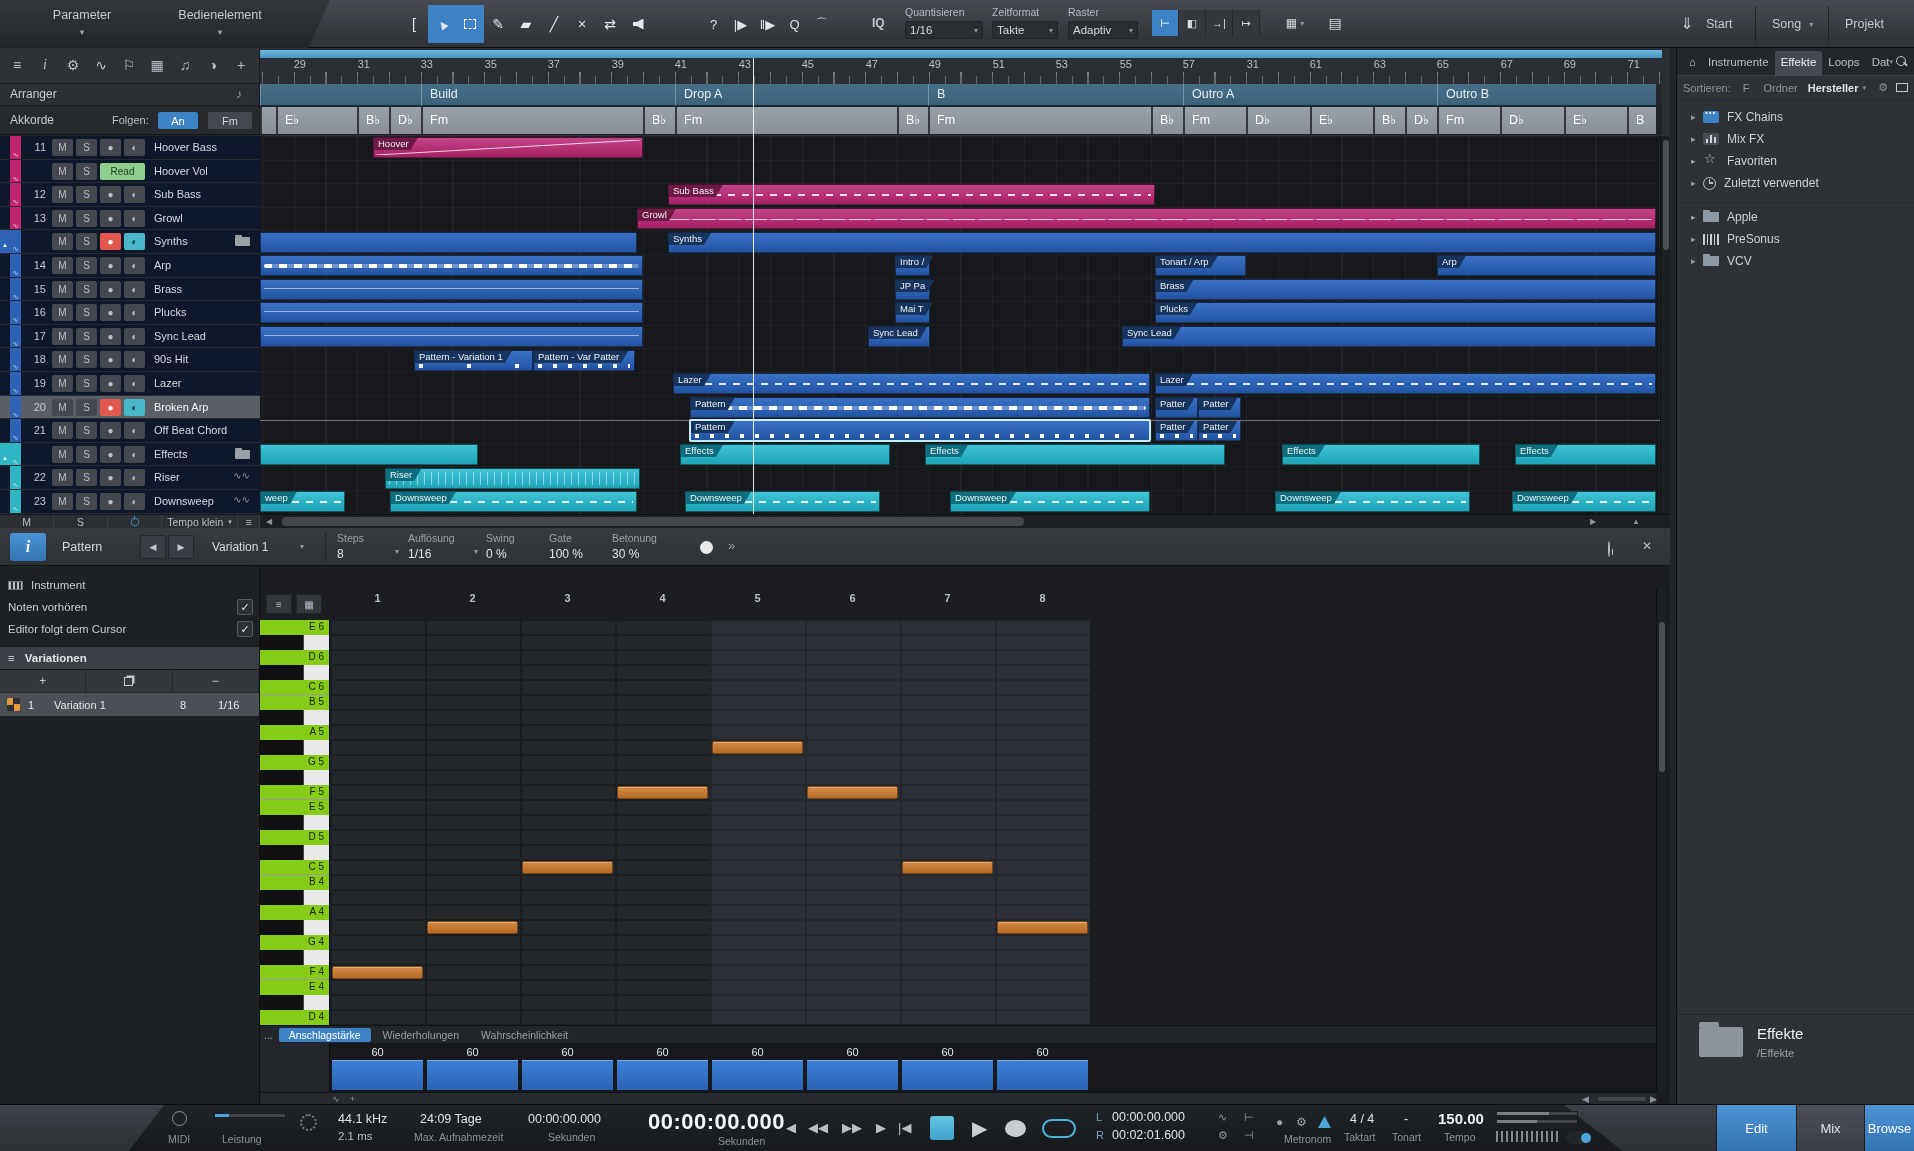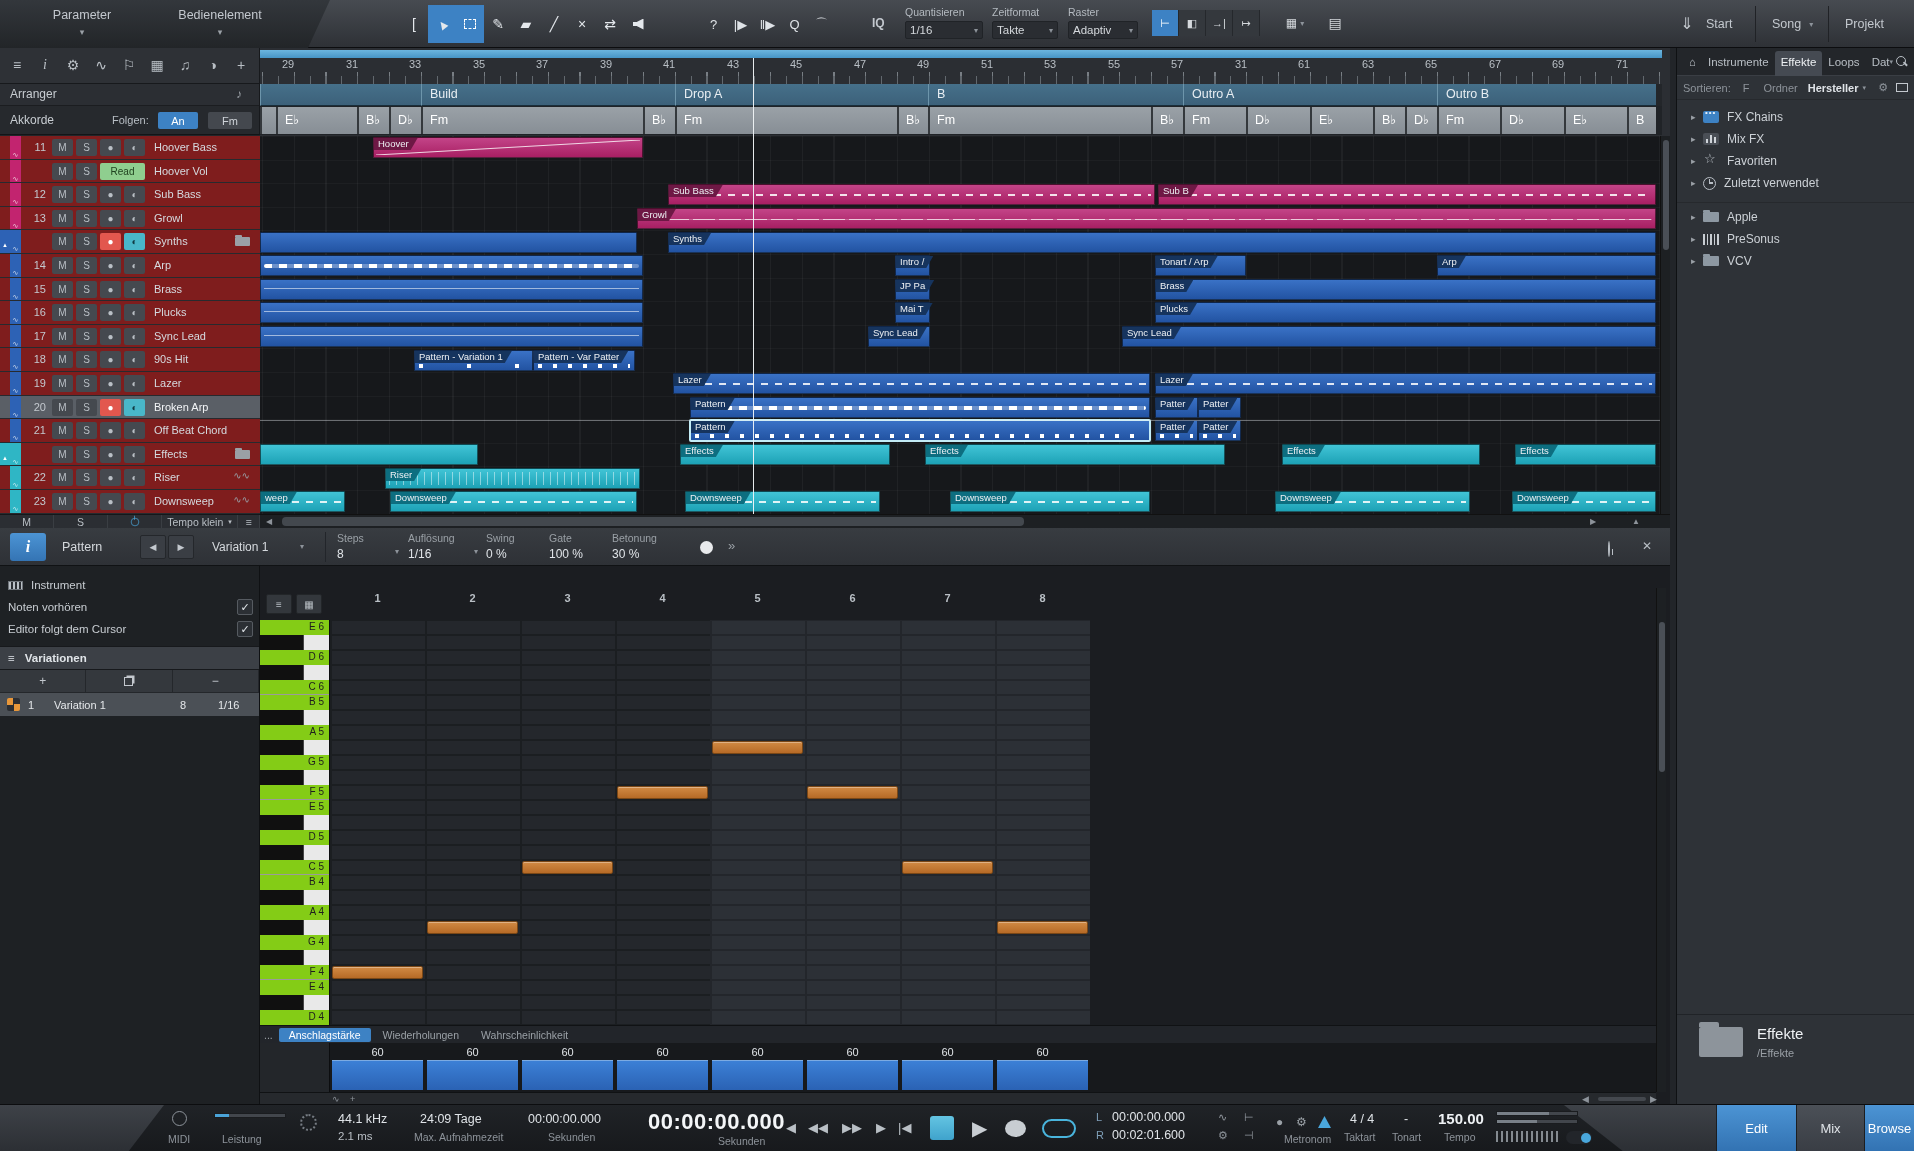--- a/index.html
+++ b/index.html
@@ -29,21 +29,21 @@
   .topsep{top:6px;width:1px;height:36px;background:#202226}
   .tright{top:0;height:48px;display:flex;align-items:center;color:#c3c8ce;font-size:12.5px}
   
   .lirow{left:0;top:48px;width:260px;height:36px;background:#2e3136;border-bottom:1px solid #17191c;border-right:1px solid #17191c}
   .li{position:absolute;top:0;height:34px;width:26px;display:flex;align-items:center;justify-content:center;color:#b9bfc5;font-size:14px}
   .arrrow{left:0;top:84px;width:260px;height:22px;background:#2b2e33;border-bottom:1px solid #1b1d20;border-right:1px solid #17191c}
   .akrow{left:0;top:106px;width:260px;height:29px;background:#26292d;border-bottom:1px solid #131517;border-right:1px solid #17191c}
   .chipbtn{height:17px;border-radius:2px;font-size:11px;display:flex;align-items:center;justify-content:center}
   
   .tracks{left:0;top:136px;width:260px;height:378px;background:#2a2d31;overflow:hidden}
-  .tk{position:relative;height:23.6px;background:#7f1d1d;border-bottom:1px solid #272a2e}
+  .tk{position:relative;height:23.6px;background:#0f172a;border-bottom:1px solid #272a2e}
   .tk.selected{background:#5a5f66}
   .tk .fold{position:absolute;left:0;top:0;width:10px;height:100%;background:var(--tc);display:none;color:#fff;font-size:6px;text-align:center;line-height:30px}
   .tk.folder .fold{display:block}
   .cstrip{position:absolute;left:10px;top:0;width:11px;height:100%;background:var(--tc);color:rgba(255,255,255,.75);font-size:7px;text-align:center;line-height:38px}
   .tnum{position:absolute;left:24px;top:5px;width:22px;text-align:right;font-size:11px;color:#c3c8ce}
   .tbtn{position:absolute;top:3px;width:21px;height:17px;border-radius:2px;background:#45494f;color:#b9bfc5;font-size:10px;display:flex;align-items:center;justify-content:center}
   .tk .bm{left:52px}.tk .bs{left:76px}.tk .brec{left:100px}.tk .bmon{left:124px}
   .tk.armed .brec{background:#e2574e;color:#fff}
   .tk.armed .bmon{background:#49b7c9;color:#103a42}
   .tk .bread{left:100px;width:45px;background:#8fce8f;color:#20421f;display:none}
@@ -54,21 +54,21 @@
   .fldico{width:15px;height:9px;background:#9aa0a6;border-radius:1px}
   .fldico::before{content:"";position:absolute;top:-2px;left:0;width:7px;height:2px;background:#9aa0a6;border-radius:1px 1px 0 0}
   .wavico{color:#9aa0a6;font-size:10px;top:4px}
   .icon-folder .tico.fld{display:block}
   .icon-wave .tico.wav{display:block}
   .tbot{left:0;top:514px;width:260px;height:14px;background:#2b2e33;border-top:1px solid #15171a;display:flex;color:#b9bfc5;font-size:10.5px}
   .tbot>div{border-right:1px solid #3a3e43;display:flex;align-items:center;justify-content:center}
   
   .arr{left:260px;top:48px;width:1410px;height:480px;background:#2b2e33;overflow:hidden}
   .bluestrip{left:0;top:2px;width:1402px;height:8px;background:linear-gradient(#6cb6e0,#4795c6)}
-  .rulnum{position:absolute;top:10px;width:24px;text-align:left;font-size:11px;color:#b9bfc5}
+  .rulnum{position:absolute;top:10px;width:24px;text-align:right;font-size:11px;color:#b9bfc5}
   .ticks1{left:2px;top:28px;width:1400px;height:8px;background:repeating-linear-gradient(90deg,#62686e 0 1px,transparent 1px 15.875px)}
   .ticks2{left:2px;top:24px;width:1400px;height:12px;background:repeating-linear-gradient(90deg,#787e84 0 1px,transparent 1px 31.75px)}
   .secrow{left:0;top:36px;width:1402px;height:22px;background:#23262a}
   .sec{position:absolute;top:0;height:22px;background:linear-gradient(#46708a,#3c617a);border-left:1px solid #6d95ab;border-bottom:1px solid #1a2e3a;color:#e8eef2;font-size:12.5px;line-height:21px;padding-left:8px;overflow:hidden;white-space:nowrap}
   .chrow{left:0;top:58px;width:1402px;height:29px;background:#202327}
   .chord{position:absolute;top:1px;height:27px;background:linear-gradient(#9aa1a7,#878e95);border-left:2px solid #34383c;color:#fff;font-size:12.5px;line-height:26px;padding-left:7px;overflow:hidden;white-space:nowrap}
   .clipsarea{left:0;top:88px;width:1402px;height:378px;background:#16181b;
      background-image:repeating-linear-gradient(90deg,rgba(255,255,255,.045) 0 1px,transparent 1px 31.75px),
                       repeating-linear-gradient(180deg,rgba(255,255,255,.03) 0 1px,transparent 1px 23.6px);
      background-position:2px 0,0 0}
@@ -614,23 +614,20 @@
         <div class="chord" style="left: 1367px; width: 29px;">B</div>
       </div>
     <div class="clipsarea ab">
 
     <div class="clip mag curve" style="left: 113px; top: 1px; width: 270px;">
           <span class="flag">Hoover</span>
         </div>
         <div class="clip mag dash" style="left: 408px; top: 48px; width: 487px;">
           <span class="flag">Sub Bass</span>
         </div>
-        <div class="clip mag dash" style="left: 898px; top: 48px; width: 498px;">
-          <span class="flag">Sub B</span>
-        </div>
         <div class="clip mag wave" style="left: 377px; top: 72px; width: 1019px;">
           <span class="flag">Growl</span>
         </div>
         <div class="clip blu" style="left: 0px; top: 96px; width: 377px;"></div>
         <div class="clip blu" style="left: 408px; top: 96px; width: 988px;">
           <span class="flag">Synths</span>
         </div>
         <div class="clip blu scallop" style="left: 0px; top: 119px; width: 383px;"></div>
         <div class="clip blu" style="left: 635px; top: 119px; width: 35px;">
           <span class="flag">Intro /</span>

